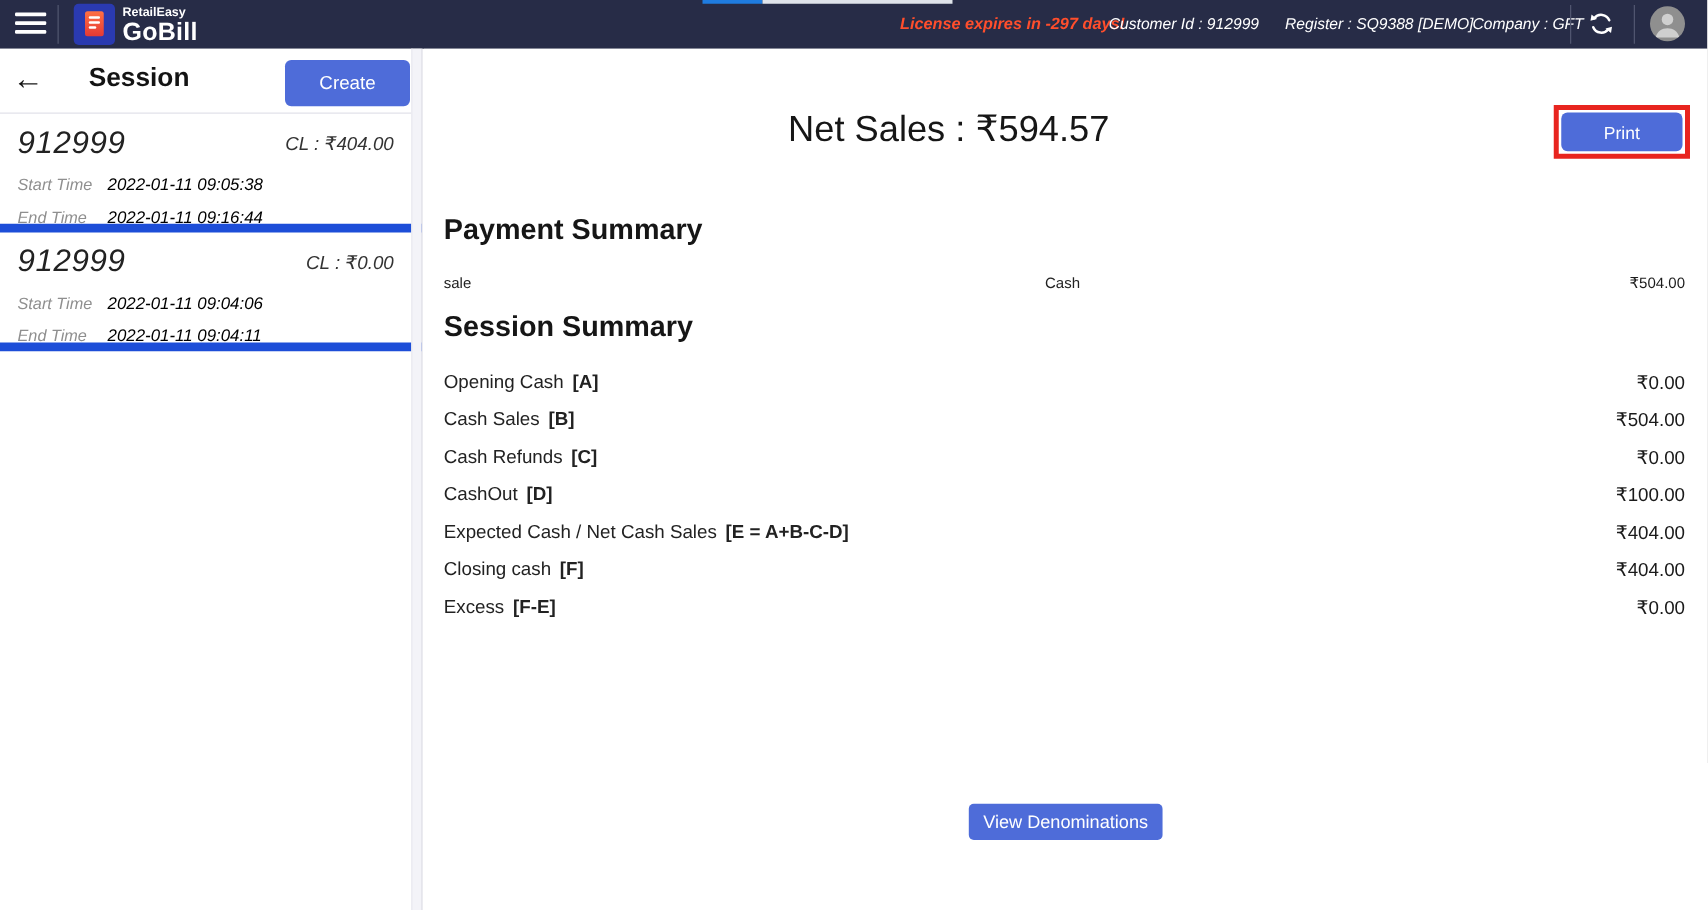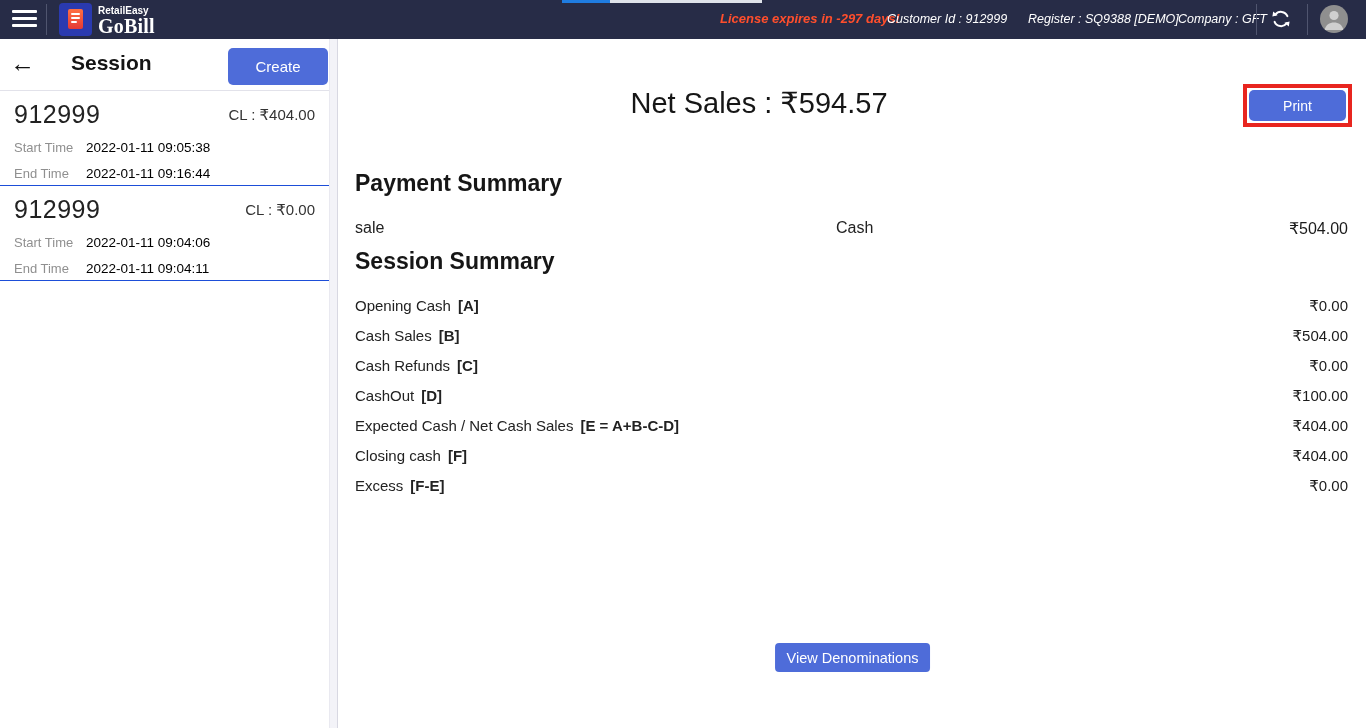--- a/index.html
+++ b/index.html
@@ -16,55 +16,55 @@
   .hdr-div { position:absolute; top:4px; width:1px; height:31px; background:#50556f; }
   .brand { position:absolute; left:59px; top:3px; display:flex; align-items:flex-start; }
   .logo-badge { width:33px; height:33px; background:#2a3ab0; border-radius:4px; position:relative; }
   .receipt { position:absolute; left:9px; top:6px; width:15px; height:20px; background:linear-gradient(180deg,#ff7043,#e53935); border-radius:2px; }
   .receipt i { display:block; position:absolute; left:3px; height:2px; background:#fff; border-radius:1px; }
   .receipt i:nth-child(1){ top:4px; width:9px; }
   .receipt i:nth-child(2){ top:8px; width:9px; }
   .receipt i:nth-child(3){ top:12px; width:6px; }
   .brand-text { margin-left:6px; color:#fff; }
   .brand-top { display:block; font-size:10px; font-weight:700; line-height:11px; margin-top:2px; }
-  .brand-bottom { display:block; font-size:20px; font-weight:700; line-height:20px; letter-spacing:.2px;font-family:Liberation Serif, serif; }
+  .brand-bottom { display:block; font-size:20px; font-weight:700; line-height:20px; letter-spacing:.2px; }
   .hdr-text { position:absolute; top:12px; font-size:12.5px; font-style:italic; color:#fff; white-space:nowrap; }
   .license { left:720px; color:#ff4e2c; font-weight:700; font-size:13px; top:11px; }
   .customer { left:887px; }
   .register { left:1028px; }
   .company { left:1178px; }
   .icon-btn { position:absolute; background:none; border:none; cursor:pointer; padding:0; }
   .refresh { left:1268px; top:7px; width:26px; height:26px; }
   .avatar { left:1320px; top:5px; width:28px; height:28px; border-radius:50%; background:#8f8f8f; overflow:hidden; }
 
   
   .sidebar { position:absolute; left:0; top:39px; width:338px; bottom:0; background:#fff; border-right:1px solid #d8d8e2; }
   .side-head { position:relative; height:52px; border-bottom:1px solid #e2e2ea; }
   .back-button { position:absolute; left:10px; top:6px; background:none; border:none; font-size:25px; font-weight:700; color:#111; cursor:pointer; line-height:36px; }
   .side-title { position:absolute; left:50px; top:12px; font-size:21px; font-weight:700; color:#141414;margin-left:21px; }
   .btn { background:#4e6cd9; color:#fff; border:none; border-radius:5px; cursor:pointer; font-family:inherit; }
   .create-button { position:absolute; left:228px; top:9px; width:100px; height:37px; font-size:15px; }
-  .session-card { position:relative; height:95px; border-bottom:1px solid #1d4ed8; padding:8px 22px 0 14px; cursor:pointer; }
+  .session-card { position:relative; height:95px; border-bottom:7px solid #1d4ed8; padding:8px 22px 0 14px; cursor:pointer;font-style:italic; }
   .card-top { display:flex; justify-content:space-between; align-items:flex-start; }
   .session-id { font-size:25px; color:#222; line-height:30px; letter-spacing:.5px; }
   .session-cl { font-size:15px; color:#333; margin-top:7px; }
   .card-row { display:flex; align-items:flex-end; margin-top:11px; }
   .row-label { color:#8f8f8f; font-size:13px; width:72px; }
   .row-value { color:#000000; font-size:13.5px; }
   .side-track { position:absolute; right:0; top:0; width:8px; height:100%; background:#f3f3f8; border-left:1px solid #e9e9f0; }
 
   
   .detail { position:absolute; left:339px; top:39px; right:0; bottom:0; background:#fff; }
   .net-sales { position:absolute; left:0; top:47px; width:840px; text-align:center; font-size:29px; font-weight:400; color:#161616; }
   .print-annotation { position:absolute; left:904px; top:45px; border:4px solid #e8251f; padding:2px; background:#fff; }
   .print-button { display:block; width:97px; height:31px; font-size:14px; }
   .section-title { position:absolute; left:16px; font-size:23px; font-weight:700; color:#161616; }
   .payment-title { top:131px; }
   .session-title { top:209px; }
-  .pay-row { position:absolute; left:16px; right:18px; top:180px; height:22px; font-size:16px; color:#222; }
+  .pay-row { position:absolute; left:16px; right:18px; top:180px; height:22px; font-size:12px; color:#222; }
   .pay-type { position:absolute; left:0; top:0; }
   .pay-method { position:absolute; left:481px; top:0; }
   .pay-amount { position:absolute; right:0; top:0; color:#1b1b1b; }
   .sum-row { position:absolute; left:16px; right:18px; height:22px; font-size:15px; color:#222; }
   .sum-code { font-weight:700; margin-left:7px; }
   .sum-amount { position:absolute; right:0; top:0; color:#1b1b1b; }
   .denoms-button { position:absolute; top:604px; left:50%; transform:translateX(-50%); height:29px; padding:0 12px; font-size:14.5px; border-radius:4px; }
 </style>
 </head>
 <body>

